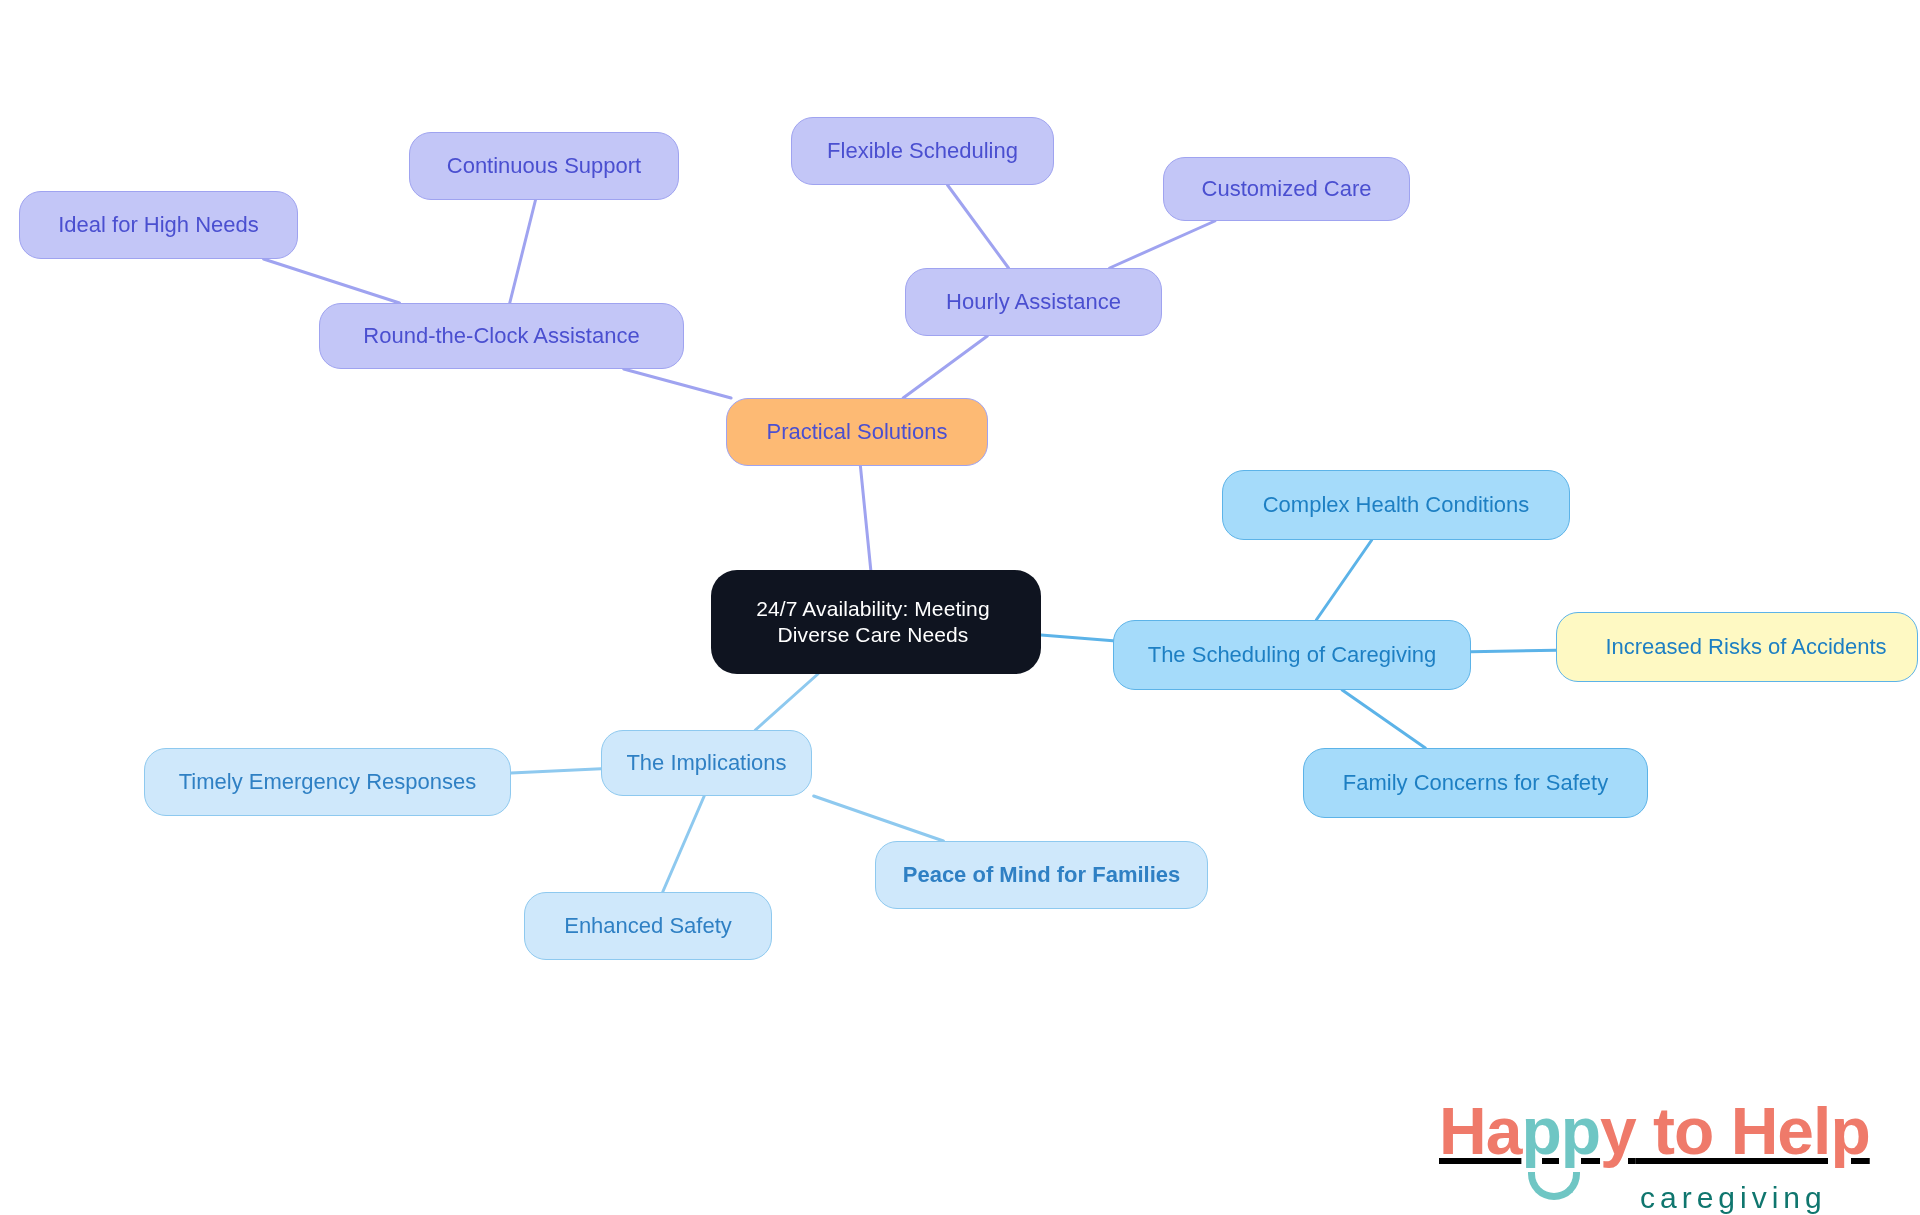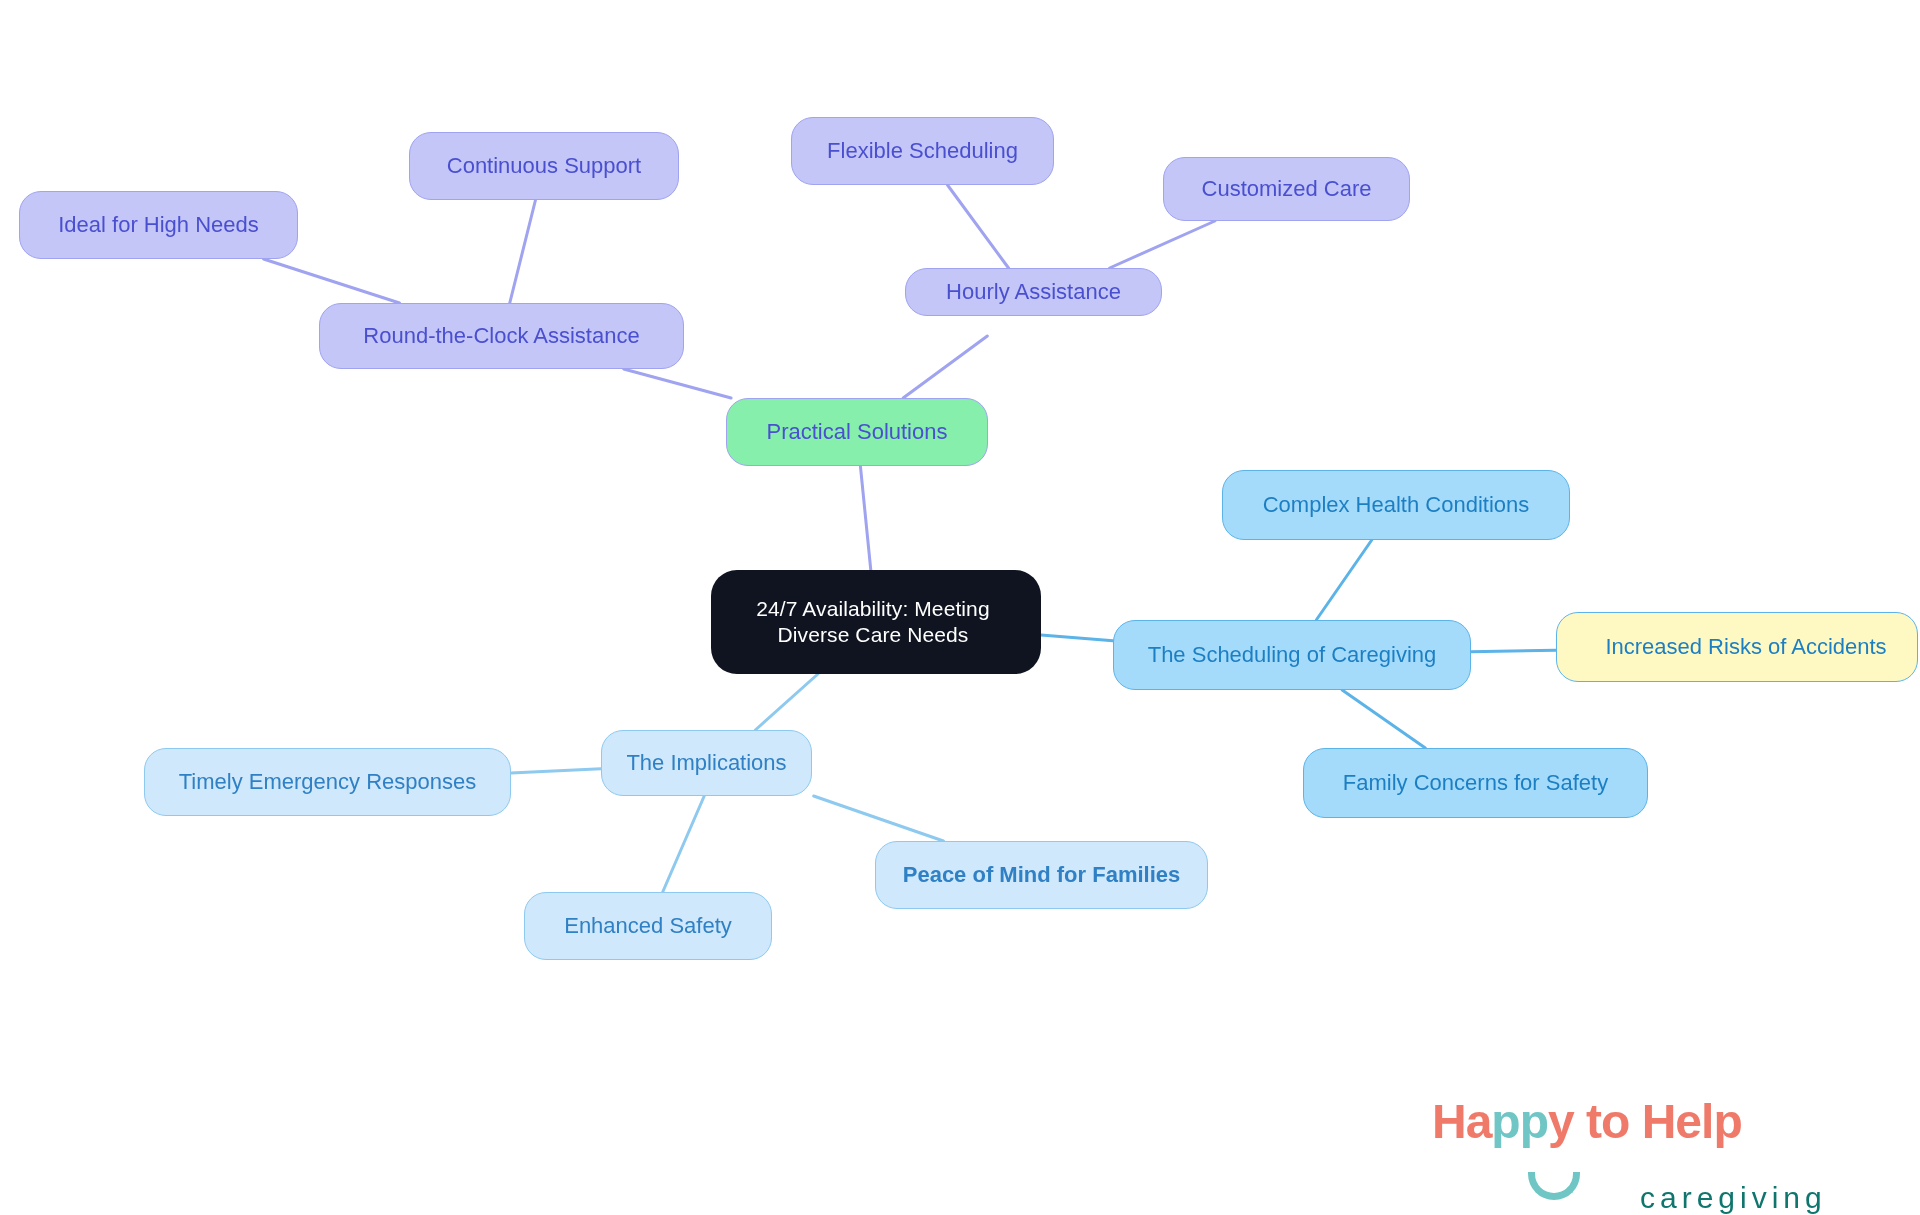--- a/index.html
+++ b/index.html
@@ -59,27 +59,28 @@
   
   #brand-logo {
     position: absolute;
     left: 1432px;
     top: 1098px;
     width: 470px;
     height: 108px;
   }
   .logo-wordmark {
     position: absolute;
-    left: 0;
+    left: 7px;
     top: 0;
-    font-size: 48px;
+    font-size: 66px;
     font-weight: bold;
     letter-spacing: -1px;
     white-space: nowrap;
     line-height: 1;
+    text-decoration: underline;
   }
   .logo-coral { color: #ef7a6a; }
   .logo-teal  { color: #6fc6c4; }
   .logo-sub {
     position: absolute;
     left: 208px;
     top: 85px;
     font-size: 30px;
     letter-spacing: 5px;
     color: #0f766e;
@@ -116,26 +117,26 @@
       <line x1="1471" y1="651.7820224719101" x2="1556" y2="650.2539325842697" stroke="#5cb3e8" stroke-width="3" stroke-linecap="round"></line>
       <line x1="1342.17578125" y1="690" x2="1425.32421875" y2="748" stroke="#5cb3e8" stroke-width="3" stroke-linecap="round"></line>
       <line x1="817.9148936170213" y1="674" x2="755.3617021276596" y2="730" stroke="#8ec9ef" stroke-width="3" stroke-linecap="round"></line>
       <line x1="601" y1="768.7097186700768" x2="511" y2="773.0831202046036" stroke="#8ec9ef" stroke-width="3" stroke-linecap="round"></line>
       <line x1="704.2269938650306" y1="796" x2="662.7055214723927" y2="892" stroke="#8ec9ef" stroke-width="3" stroke-linecap="round"></line>
       <line x1="813.6696428571429" y1="796" x2="943.4464285714286" y2="841" stroke="#8ec9ef" stroke-width="3" stroke-linecap="round"></line>
     </svg>
   <div id="node-layer">
       <div class="node root" style="left: 711px; top: 570px; width: 330px; height: 104px; background: rgb(15, 20, 32); color: rgb(255, 255, 255); border-color: rgb(15, 20, 32); padding-left: 8px;">24/7 Availability: Meeting
 Diverse Care Needs</div>
-      <div class="node branch" style="left: 726px; top: 398px; width: 262px; height: 68px; background: #86efac; color: rgb(74, 79, 208); border-color: rgb(159, 163, 240);">Practical Solutions</div>
+      <div class="node branch" style="left: 726px; top: 398px; width: 262px; height: 68px; background: #fdba74; color: rgb(74, 79, 208); border-color: rgb(159, 163, 240);">Practical Solutions</div>
       <div class="node leaf" style="left: 319px; top: 303px; width: 365px; height: 66px; background: rgb(195, 198, 247); color: rgb(74, 79, 208); border-color: rgb(159, 163, 240);">Round-the-Clock Assistance</div>
       <div class="node leaf" style="left: 19px; top: 191px; width: 279px; height: 68px; background: rgb(195, 198, 247); color: rgb(74, 79, 208); border-color: rgb(159, 163, 240);">Ideal for High Needs</div>
       <div class="node leaf" style="left: 409px; top: 132px; width: 270px; height: 68px; background: rgb(195, 198, 247); color: rgb(74, 79, 208); border-color: rgb(159, 163, 240);">Continuous Support</div>
       <div class="node leaf" style="left: 791px; top: 117px; width: 263px; height: 68px; background: rgb(195, 198, 247); color: rgb(74, 79, 208); border-color: rgb(159, 163, 240);">Flexible Scheduling</div>
-      <div class="node branch" style="left: 905px; top: 268px; width: 257px; height: 48px; background: rgb(195, 198, 247); color: rgb(74, 79, 208); border-color: rgb(159, 163, 240);">Hourly Assistance</div>
+      <div class="node branch" style="left: 905px; top: 268px; width: 257px; height: 68px; background: rgb(195, 198, 247); color: rgb(74, 79, 208); border-color: rgb(159, 163, 240);">Hourly Assistance</div>
       <div class="node leaf" style="left: 1163px; top: 157px; width: 247px; height: 64px; background: rgb(195, 198, 247); color: rgb(74, 79, 208); border-color: rgb(159, 163, 240);">Customized Care</div>
       <div class="node branch" style="left: 1113px; top: 620px; width: 358px; height: 70px; background: rgb(165, 219, 250); color: rgb(29, 127, 195); border-color: rgb(92, 179, 232);">The Scheduling of Caregiving</div>
       <div class="node leaf" style="left: 1222px; top: 470px; width: 348px; height: 70px; background: rgb(165, 219, 250); color: rgb(29, 127, 195); border-color: rgb(92, 179, 232);">Complex Health Conditions</div>
       <div class="node leaf" style="left: 1556px; top: 612px; width: 362px; height: 70px; background: #fef9c3; color: rgb(29, 127, 195); border-color: rgb(92, 179, 232); padding-left: 32px;">Increased Risks of Accidents</div>
       <div class="node leaf" style="left: 1303px; top: 748px; width: 345px; height: 70px; background: rgb(165, 219, 250); color: rgb(29, 127, 195); border-color: rgb(92, 179, 232);">Family Concerns for Safety</div>
       <div class="node branch" style="left: 601px; top: 730px; width: 211px; height: 66px; background: rgb(207, 232, 251); color: rgb(47, 128, 196); border-color: rgb(142, 201, 239);">The Implications</div>
       <div class="node leaf" style="left: 144px; top: 748px; width: 367px; height: 68px; background: rgb(207, 232, 251); color: rgb(47, 128, 196); border-color: rgb(142, 201, 239);">Timely Emergency Responses</div>
       <div class="node leaf" style="left: 524px; top: 892px; width: 248px; height: 68px; background: rgb(207, 232, 251); color: rgb(47, 128, 196); border-color: rgb(142, 201, 239);">Enhanced Safety</div>
       <div class="node leaf" style="left: 875px; top: 841px; width: 333px; height: 68px; background: rgb(207, 232, 251); color: rgb(47, 128, 196); border-color: rgb(142, 201, 239); font-weight: bold;">Peace of Mind for Families</div>
     </div>

